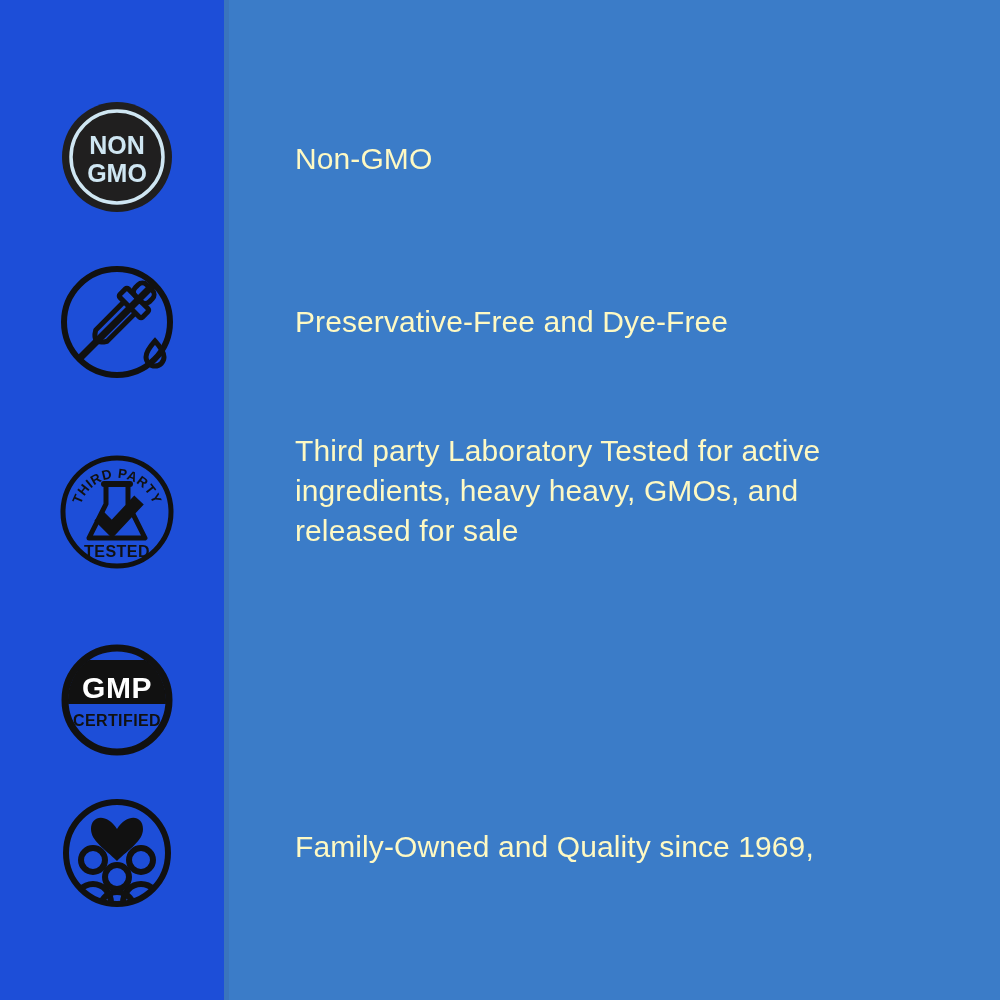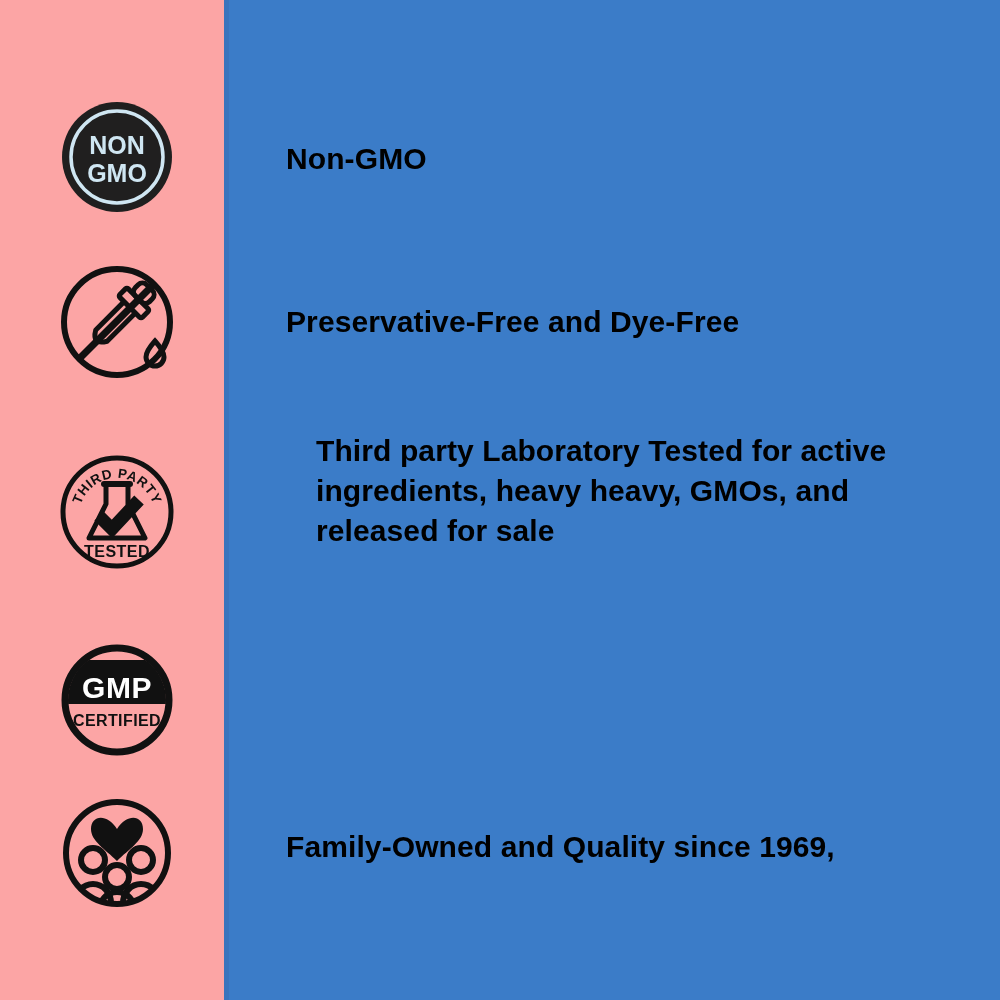--- a/index.html
+++ b/index.html
@@ -15,21 +15,21 @@
   }
   .panel {
     position: relative;
     width: 1000px;
     height: 1000px;
     display: flex;
   }
   .icon-column {
     width: 224px;
     height: 1000px;
-    background: #fca5a5;
+    background: #1d4ed8;
     flex: 0 0 224px;
     position: relative;
   }
   .content-column {
     flex: 1 1 auto;
     height: 1000px;
     background: #3b7cc8;
     position: relative;
   }
   .edge-stripe {
@@ -48,39 +48,39 @@
     height: 100%;
   }
   .row-icon {
     position: absolute;
     left: 57px;
     width: 120px;
     height: 120px;
   }
   .row-text {
     position: absolute;
-    left: 62px;
-    color: #000000;
+    left: 71px;
+    color: #fef9c3;
     font-size: 30px;
     line-height: 40px;
     letter-spacing: 0.1px;
-    font-weight: 700;
+    font-weight: 400;
     max-width: 620px;
   }
   .row-text span { display: block; }
 
   
   .r0 .row-icon { top: 97px; }
   .r0 .row-text { top: 139px; }
 
   .r1 .row-icon { top: 262px; }
   .r1 .row-text { top: 302px; }
 
   .r2 .row-icon { top: 452px; }
-  .r2 .row-text { top: 431px; margin-left: 30px; }
+  .r2 .row-text { top: 431px; }
 
   .r3 .row-icon { top: 640px; }
   .r3 .row-text { top: 661px; }
 
   .r4 .row-icon { top: 793px; }
   .r4 .row-text { top: 827px; }
 
   svg { display: block; }
 </style>
 </head>

